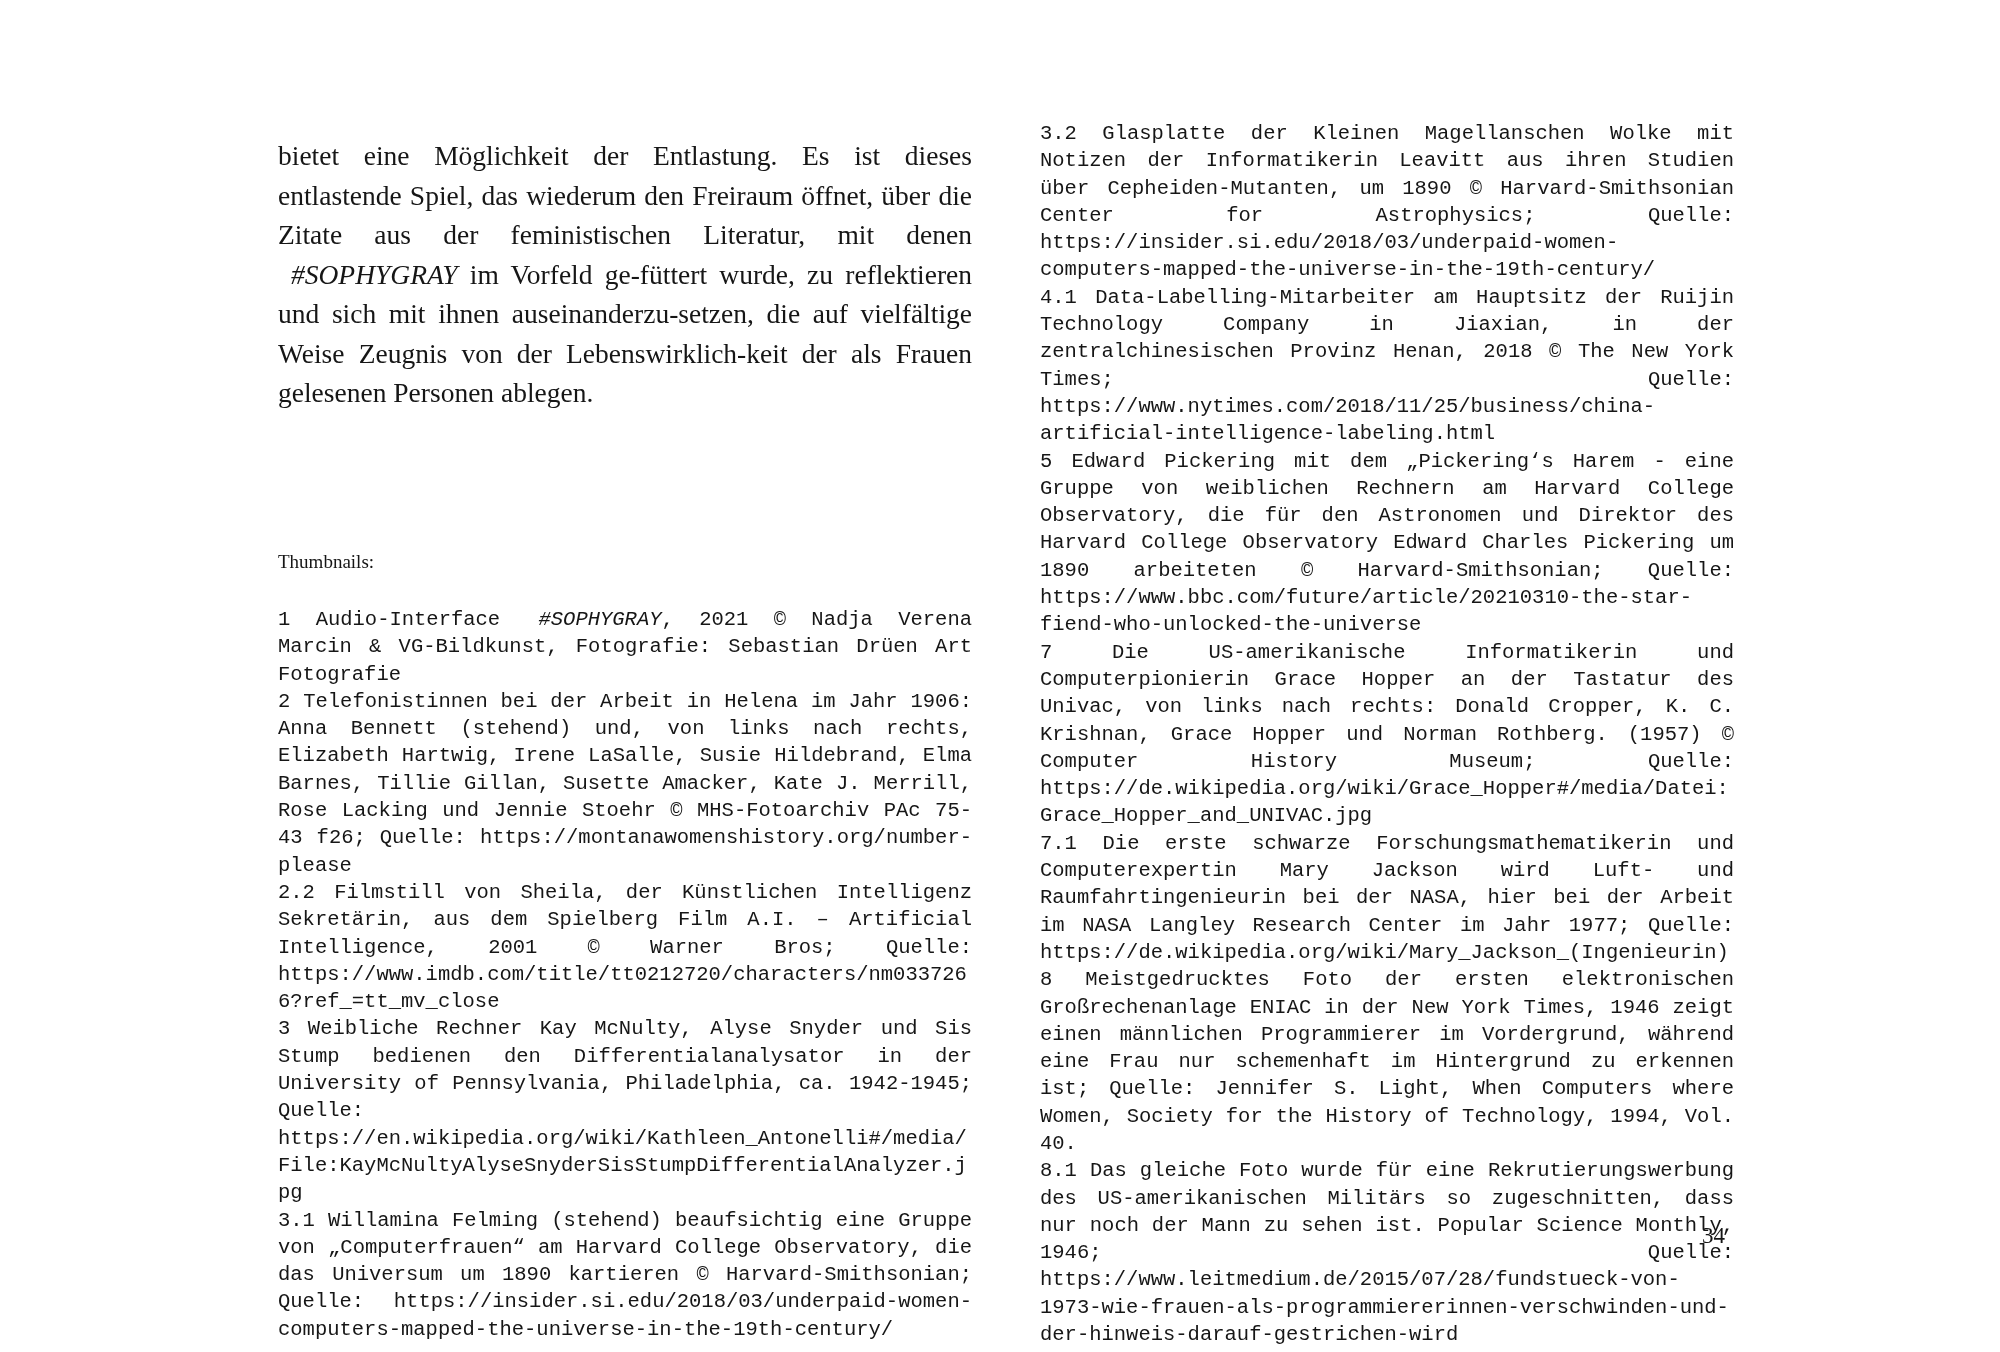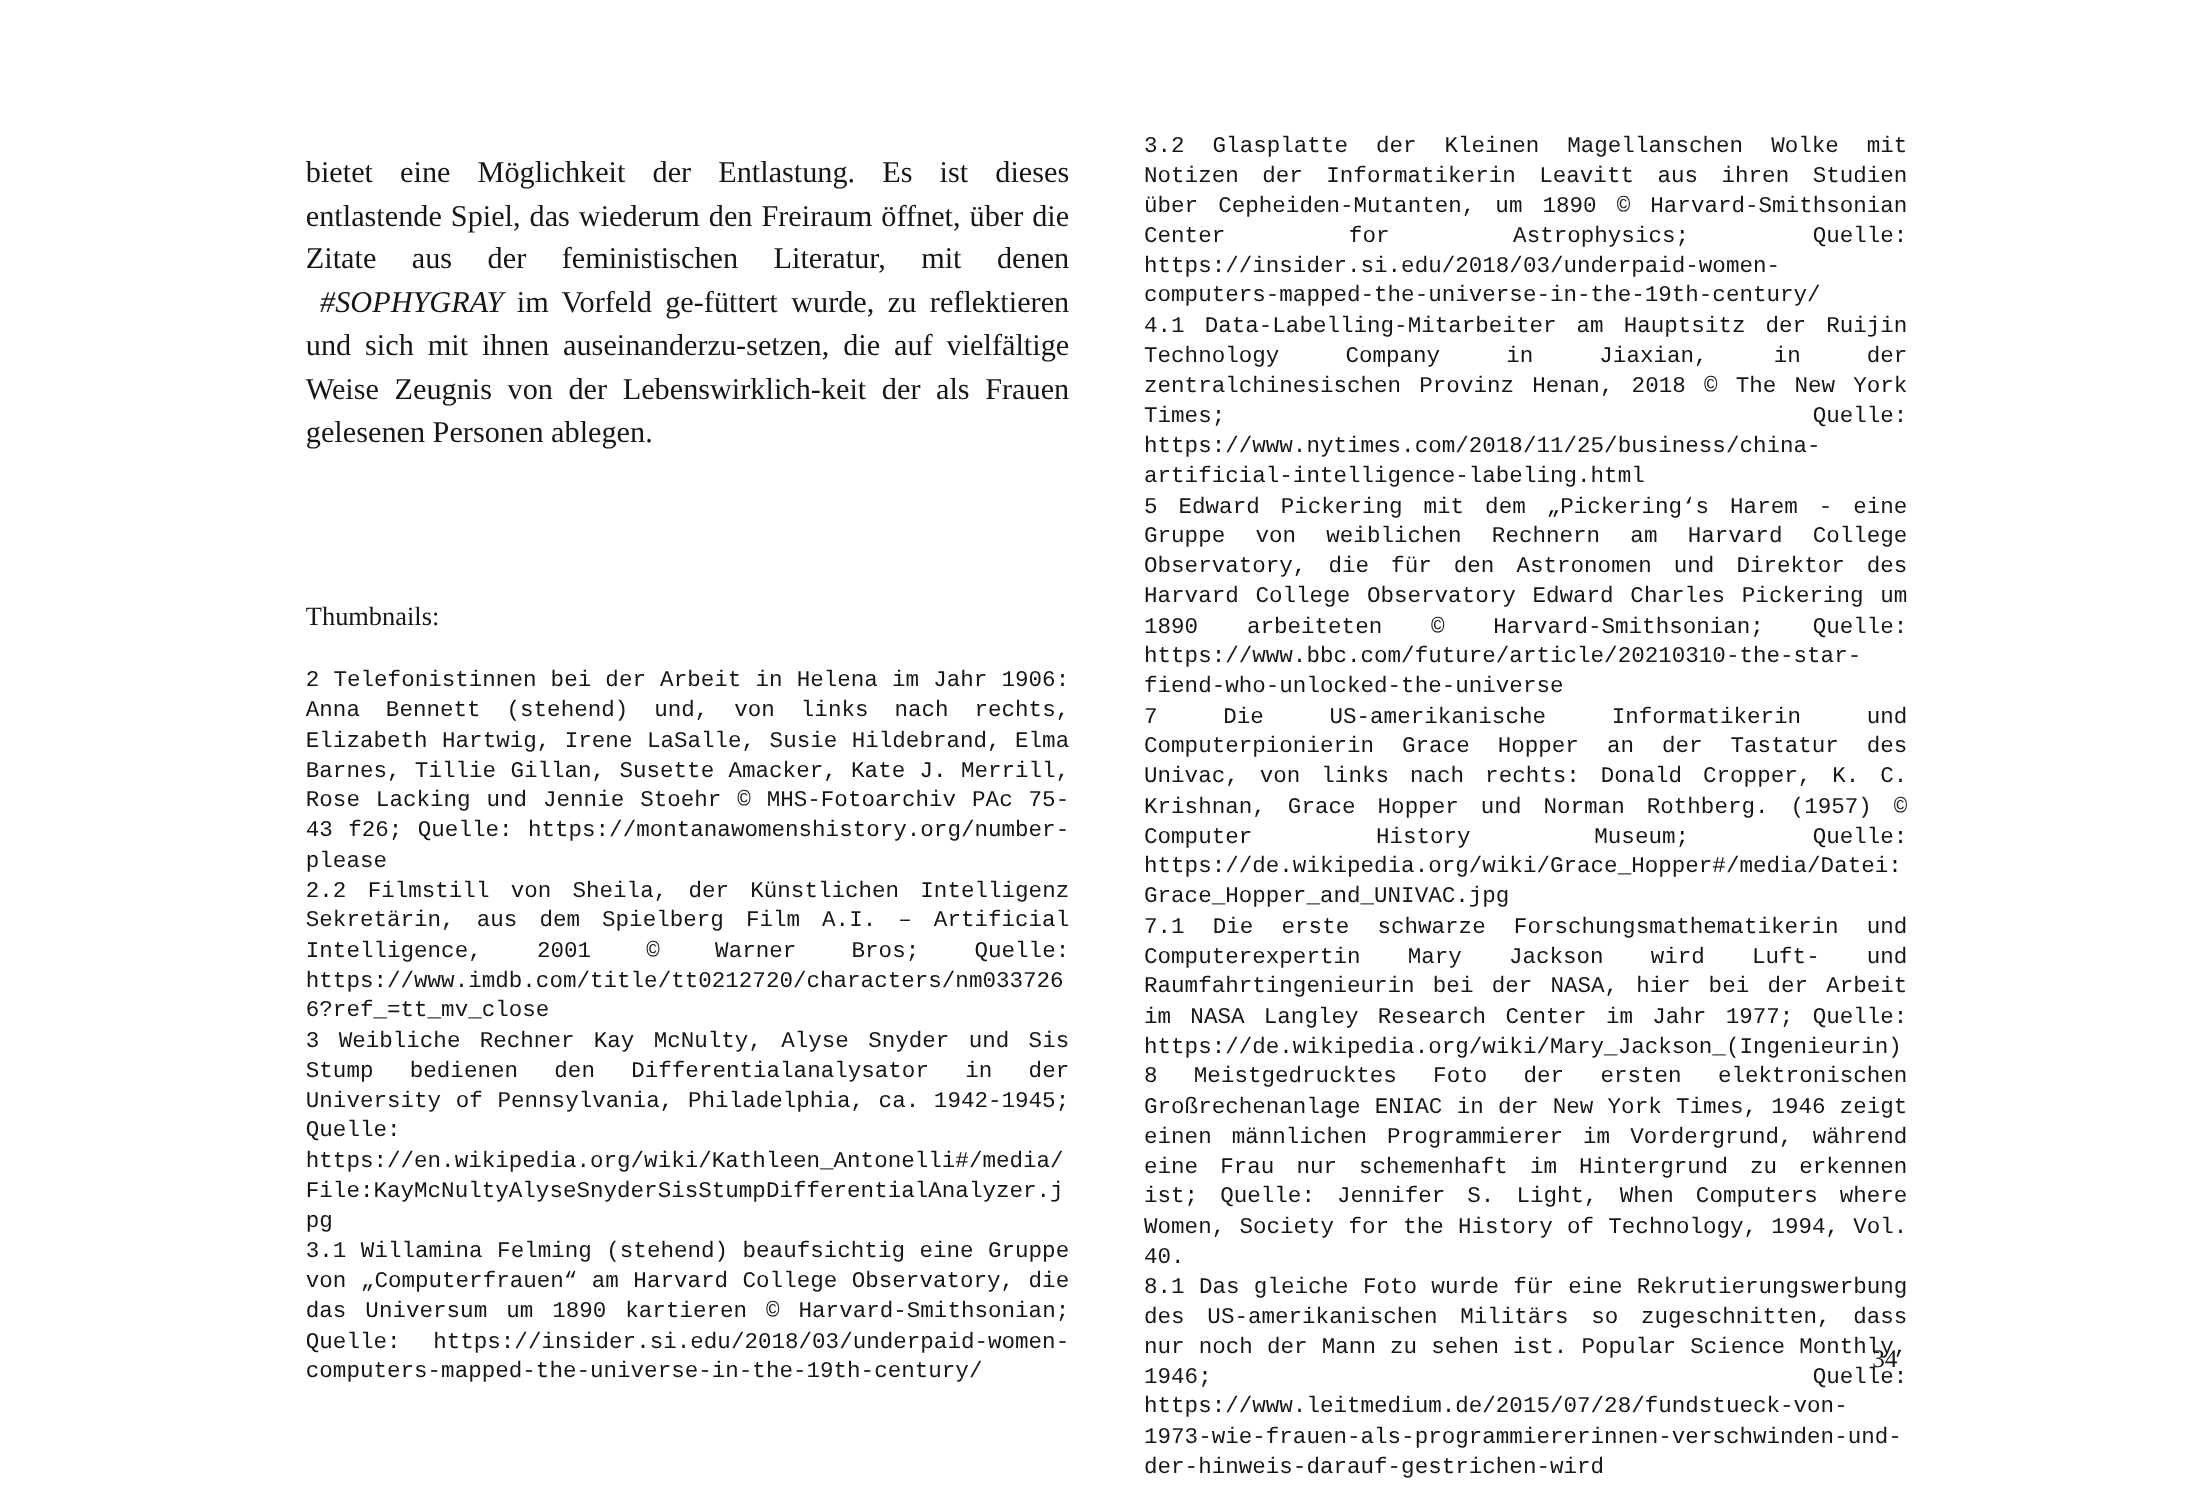--- a/index.html
+++ b/index.html
@@ -22,21 +22,21 @@
   .intro-p {
     margin: 0;
     font-size: 27.5px;
     line-height: 39.5px;
     text-align: justify;
   }
   .heading {
     position: absolute;
     left: 278px;
     top: 548px;
-    font-size: 24px;
+    font-size: 19px;
     line-height: 27px;
   }
   .list {
     position: absolute;
     width: 694px;
   }
   .list-left { left: 278px; top: 606px; }
   .list-right { left: 1040px; top: 120px; }
   .item {
     margin: 0;
@@ -59,20 +59,21 @@
 
 <div class="page">
 
   <div class="intro">
       <p class="intro-p"><span>bietet eine Möglichkeit der Entlastung. Es ist dieses entlastende Spiel, das wiederum den Freiraum öffnet, über die Zitate aus der feministischen Literatur, mit denen </span><i>#SOPHYGRAY</i><span> im Vorfeld ge-füttert wurde, zu reflektieren und sich mit ihnen auseinanderzu-setzen, die auf vielfältige Weise Zeugnis von der Lebenswirklich-keit der als Frauen gelesenen Personen ablegen.</span></p>
     </div>
 
   <div class="heading">Thumbnails:</div>
 
   <div class="list list-left">
+      <p class="item"><span>1 Audio-Interface </span><i>#SOPHYGRAY</i><span>, 2021 © Nadja Verena Marcin &amp; VG-Bildkunst, Fotografie: Sebastian Drüen Art Fotografie</span></p>
       <p class="item"><span>2 Telefonistinnen bei der Arbeit in Helena im Jahr 1906: Anna Bennett (stehend) und, von links nach rechts, Elizabeth Hartwig, Irene LaSalle, Susie Hildebrand, Elma Barnes, Tillie Gillan, Susette Amacker, Kate J. Merrill, Rose Lacking und Jennie Stoehr © MHS-Fotoarchiv PAc 75-43 f26; Quelle: https://montanawomenshistory.org/number-please</span></p>
       <p class="item"><span>2.2 Filmstill von Sheila, der Künstlichen Intelligenz Sekretärin, aus dem Spielberg Film A.I. – Artificial Intelligence, 2001 © Warner Bros; Quelle: https://www.imdb.com/title/tt0212720/characters/nm0337266?ref_=tt_mv_close</span></p>
       <p class="item"><span>3 Weibliche Rechner Kay McNulty, Alyse Snyder und Sis Stump bedienen den Differentialanalysator in der University of Pennsylvania, Philadelphia, ca. 1942-1945; Quelle: https://en.wikipedia.org/wiki/Kathleen_Antonelli#/media/File:KayMcNultyAlyseSnyderSisStumpDifferentialAnalyzer.jpg</span></p>
       <p class="item"><span>3.1 Willamina Felming (stehend) beaufsichtig eine Gruppe von „Computerfrauen“ am Harvard College Observatory, die das Universum um 1890 kartieren © Harvard-Smithsonian; Quelle: https://insider.si.edu/2018/03/underpaid-women-computers-mapped-the-universe-in-the-19th-century/</span></p>
     </div>
 
   <div class="list list-right">
       <p class="item"><span>3.2 Glasplatte der Kleinen Magellanschen Wolke mit Notizen der Informatikerin Leavitt aus ihren Studien über Cepheiden-Mutanten, um 1890 © Harvard-Smithsonian Center for Astrophysics; Quelle: https://insider.si.edu/2018/03/underpaid-women-computers-mapped-the-universe-in-the-19th-century/</span></p>
       <p class="item"><span>4.1 Data-Labelling-Mitarbeiter am Hauptsitz der Ruijin Technology Company in Jiaxian, in der zentralchinesischen Provinz Henan, 2018 © The New York Times; Quelle: https://www.nytimes.com/2018/11/25/business/china-artificial-intelligence-labeling.html</span></p>
       <p class="item"><span>5 Edward Pickering mit dem „Pickering‘s Harem - eine Gruppe von weiblichen Rechnern am Harvard College Observatory, die für den Astronomen und Direktor des Harvard College Observatory Edward Charles Pickering um 1890 arbeiteten © Harvard-Smithsonian; Quelle: https://www.bbc.com/future/article/20210310-the-star-fiend-who-unlocked-the-universe</span></p>

